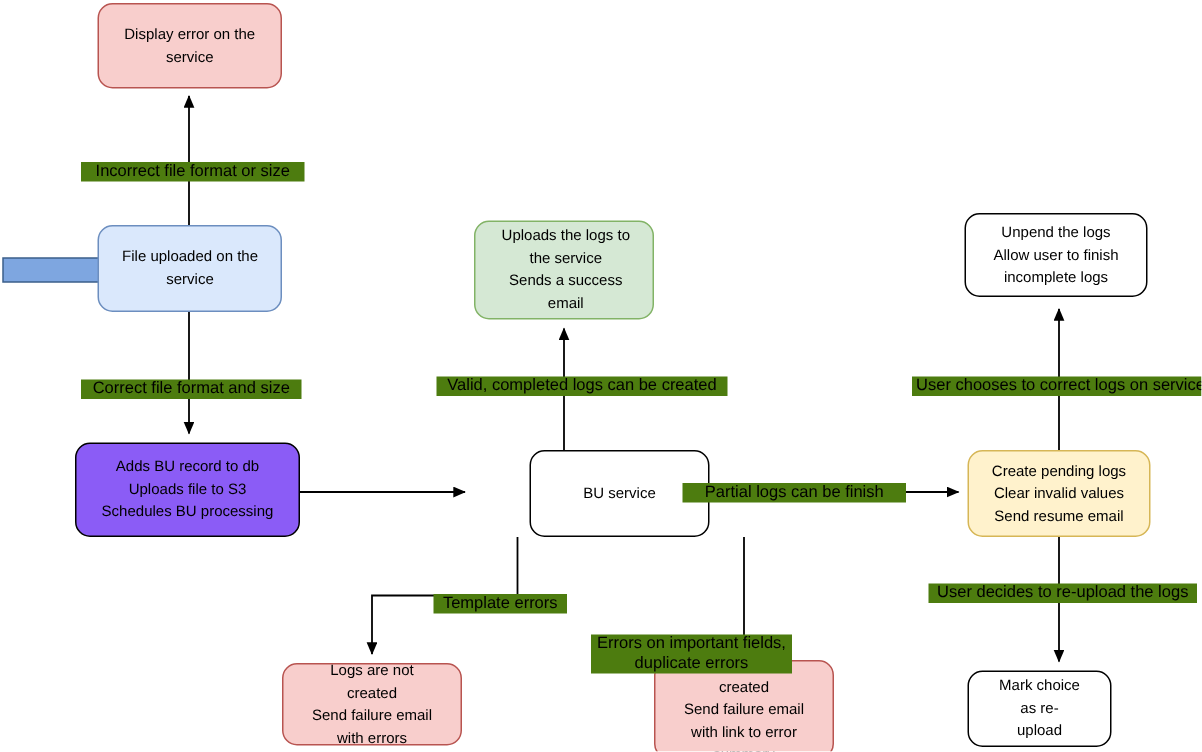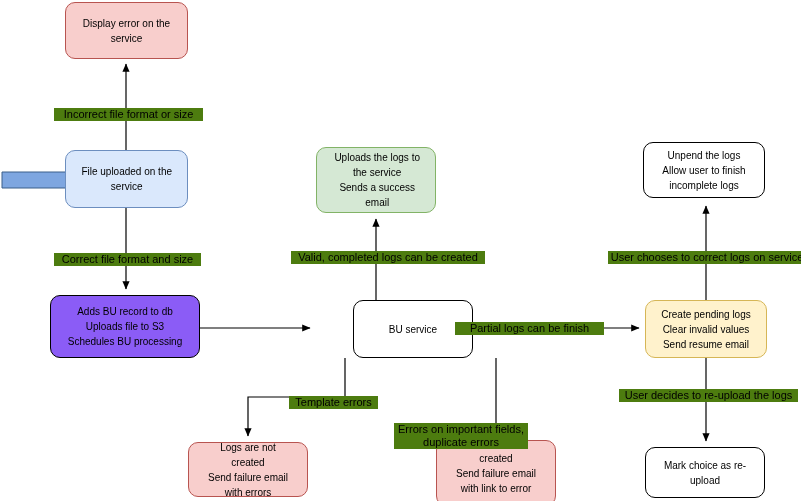--- a/index.html
+++ b/index.html
@@ -137,21 +137,21 @@
 incomplete logs</span>
   </div>
 
   <div class="node" style="left:645px; top:300px; width:122px; height:58px;
               background:#fff2cc; border-color:#d6b656;">
     <span>Create pending logs
 Clear invalid values
 Send resume email</span>
   </div>
 
-  <div class="node" style="left:645px; top:447px; width:120px; height:51px;
+  <div class="node" style="left:645px; top:447px; width:96px; height:51px;
               background:#ffffff; border-color:#000000;">
     <span>Mark choice as re-
 upload</span>
   </div>
 
   <div class="edge-label" style="left:54px; top:108px; width:145px;">Incorrect file format or size</div>
 
   <div class="edge-label" style="left:54px; top:253px; width:143px;">Correct file format and size</div>
 
   <div class="edge-label" style="left:291px; top:251px; width:190px;">Valid, completed logs can be created</div>

